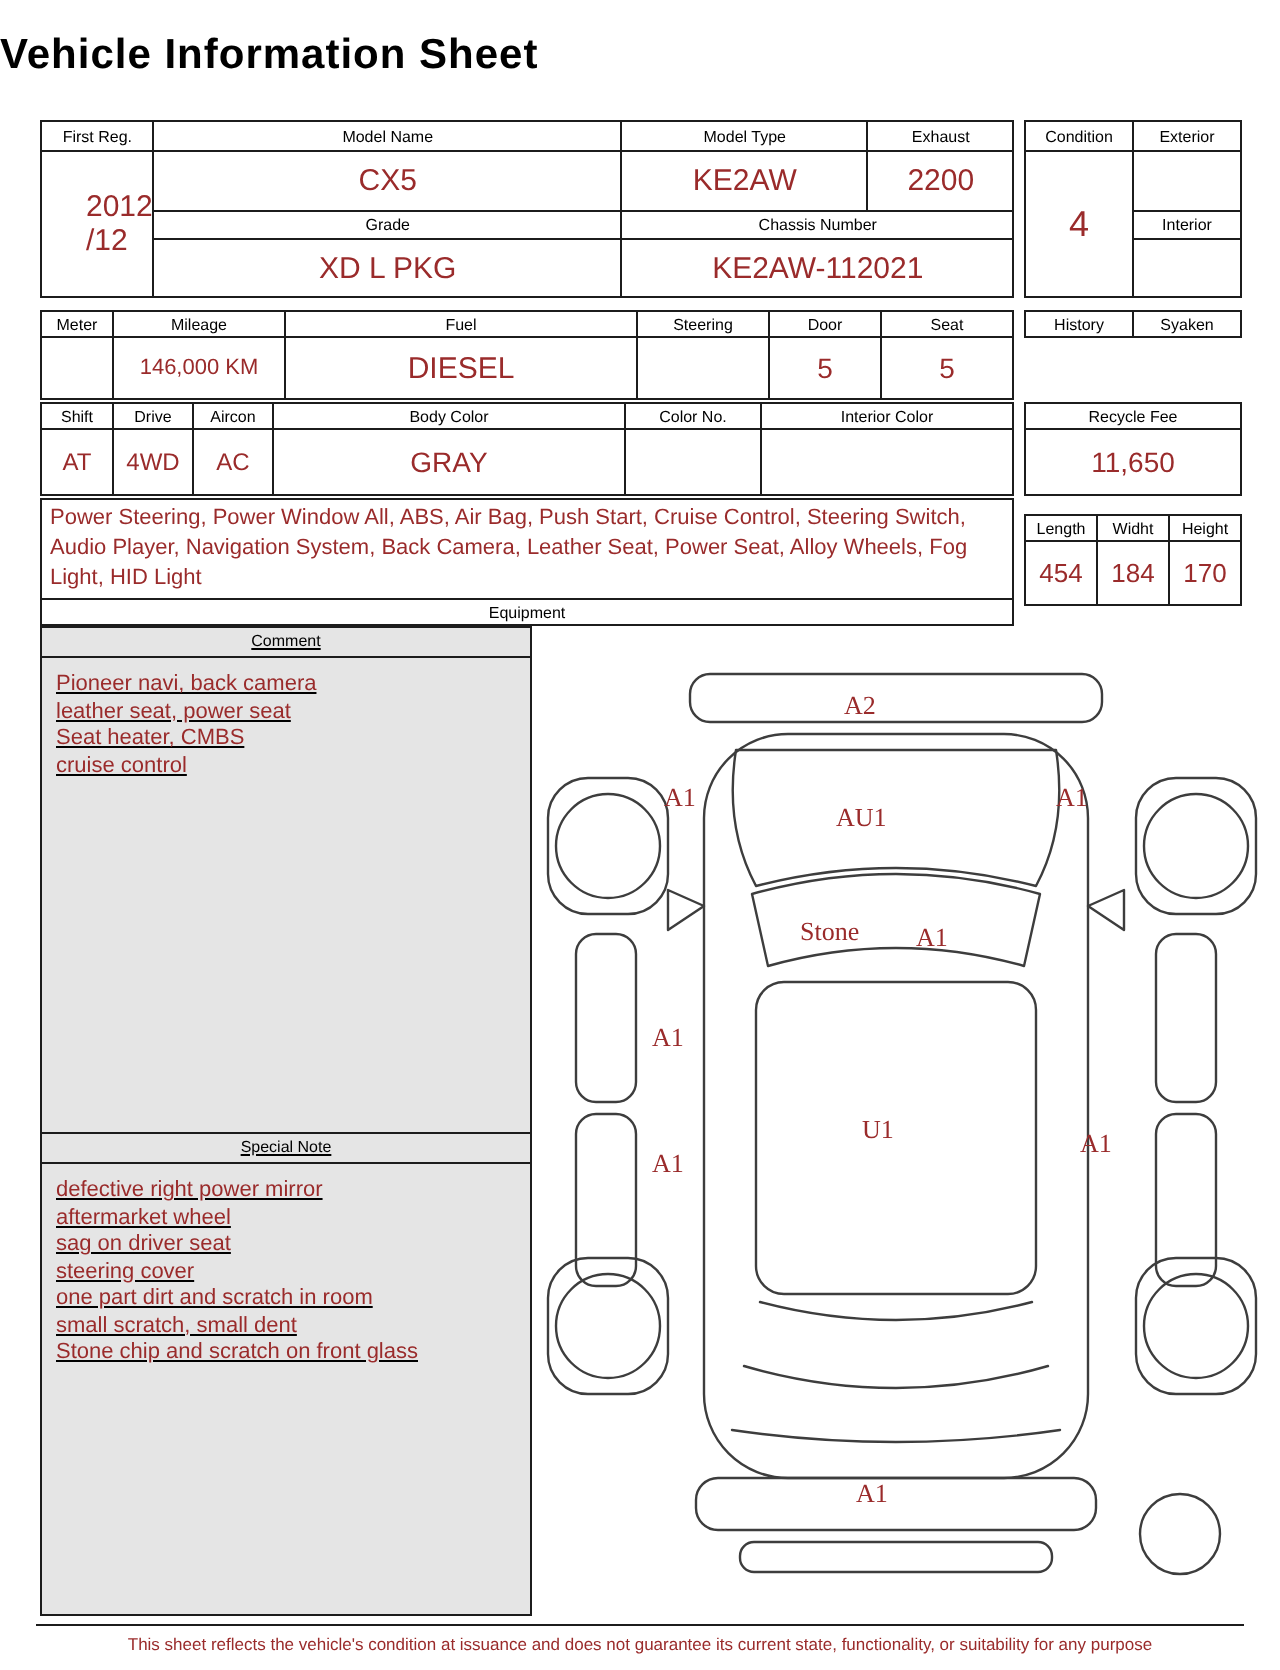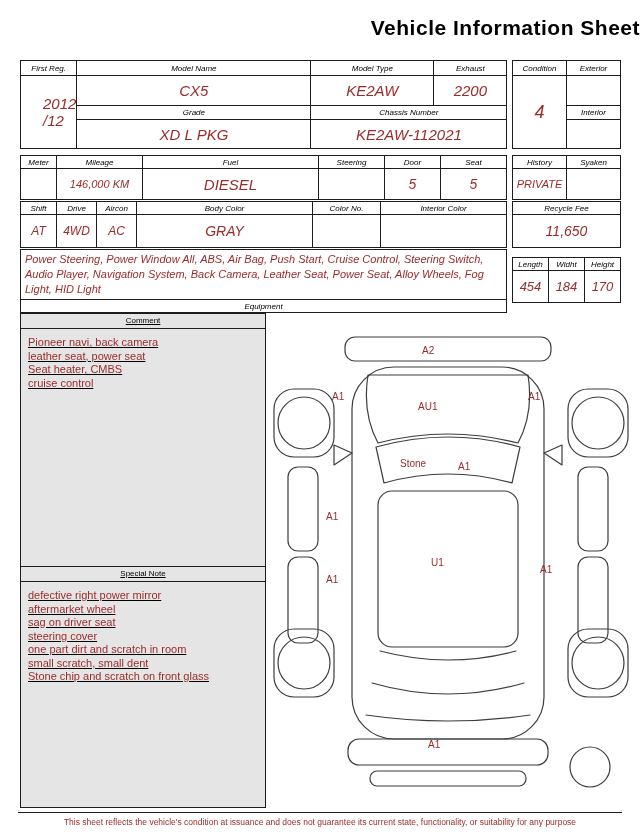--- a/index.html
+++ b/index.html
@@ -1,20 +1,20 @@
 <!DOCTYPE html>
 <html><head>
 <meta charset="utf-8">
 <style>
   html,body{margin:0;padding:0;background:#fff;}
   body{font-family:"Liberation Sans",sans-serif;}
   .sheet{position:relative;width:640px;height:835px;background:#fff;overflow:hidden;}
-  .title{position:absolute;top:16px;left:0;right:0;margin:0;text-align:right;
+  .title{position:absolute;top:16px;left:0;right:0;margin:0;text-align:left;
          font-size:21px;font-weight:600;color:#000;letter-spacing:.5px;}
-  table{position:absolute;border-collapse:collapse;table-layout:fixed;background:#fff;font-style:italic;}
+  table{position:absolute;border-collapse:collapse;table-layout:fixed;background:#fff;}
   td{border:1px solid #1c1c1c;text-align:center;vertical-align:middle;padding:0;
      font-size:8px;color:#000;overflow:hidden;}
   td.val{color:#9a2b2b;}
   .v18{font-size:18px}.v15{font-size:15px}.v14{font-size:14px}.v13{font-size:13px}
   .v12{font-size:12px}.v10{font-size:11px}
   .leftpad{text-align:left;padding-left:6px;}
   .pre{white-space:pre-line;line-height:17px;padding-left:22px;}
   .eqtext{font-size:11px;line-height:15px;text-align:left;vertical-align:top;padding:2px 4px;}
   #tblA{left:20px;top:60px;} #tblB{left:512px;top:60px;}
   #tblC{left:20px;top:155px;} #tblD{left:512px;top:155px;}
@@ -22,21 +22,21 @@
   #tblG{left:20px;top:249px;} #tblH{left:512px;top:257px;border-radius:21px;}
   .box{position:absolute;border:1px solid #1c1c1c;background:#e5e5e5;box-sizing:border-box;text-decoration:underline;}
   #commentBox{left:20px;top:313px;width:246px;height:254px;}
   #specialBox{left:20px;top:566px;width:246px;height:242px;}
   .box-header{border-bottom:1px solid #1c1c1c;text-align:center;font-size:8px;
               height:14px;line-height:14px;color:#000;}
   .box-content{color:#9a2b2b;font-size:11px;line-height:13.5px;padding:7px 7px;
                white-space:pre-line;text-align:left;}
   .diagram{position:absolute;left:268px;top:315px;width:366px;height:494px;}
   .diagram svg{position:absolute;left:0;top:0;}
-  .marker{position:absolute;color:#9a2b2b;font-size:10px;white-space:nowrap;}
+  .marker{position:absolute;color:#9a2b2b;font-size:13px;white-space:nowrap;font-family:Liberation Serif, serif;}
   .footer{position:absolute;left:18px;top:812px;width:604px;border-top:1px solid #1c1c1c;
           padding-top:4px;text-align:center;font-size:8.5px;color:#9a2b2b;}
 </style>
 </head>
 <body>
 
 <div class="sheet">
 
   <h1 class="title">Vehicle Information Sheet</h1>
 
@@ -126,24 +126,20 @@
 
   <table id="tblD">
     <colgroup>
         <col style="width:54px">
         <col style="width:54px">
       </colgroup>
     <tbody>
         <tr style="height:13px">
       <td>History</td>
       <td>Syaken</td>
-    </tr>
-    <tr style="height:31px">
-      <td class="val v10">PRIVATE</td>
-      <td></td>
     </tr>
   </tbody>
     </table>
 
   <table id="tblE">
     <colgroup>
         <col style="width:36px">
         <col style="width:40px">
         <col style="width:40px">
         <col style="width:176px">

